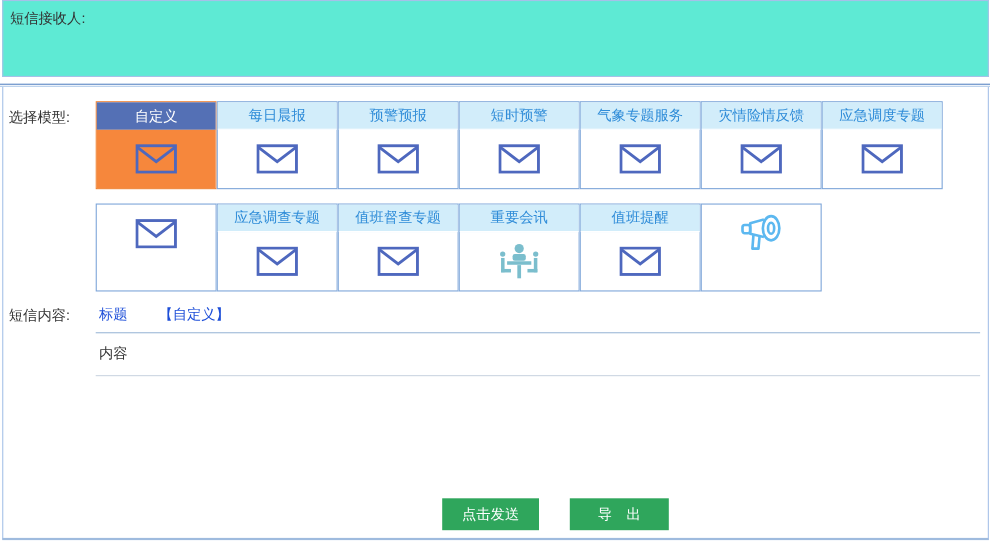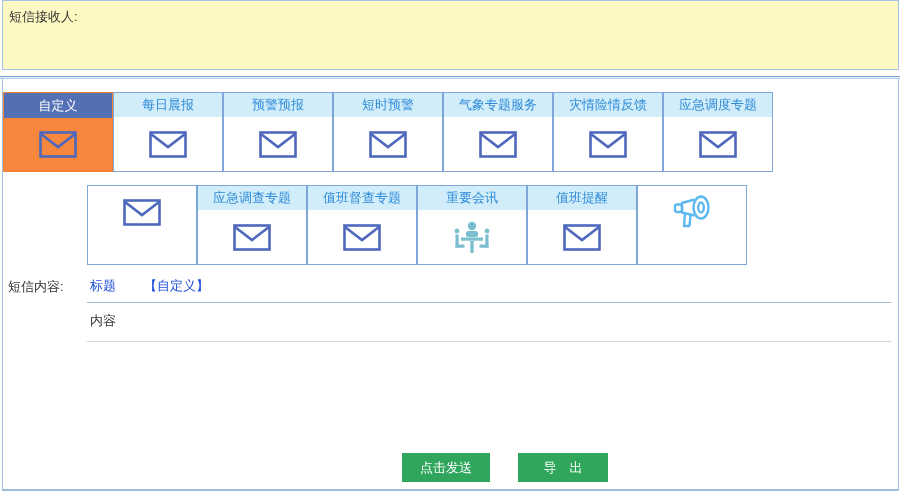--- a/index.html
+++ b/index.html
@@ -2,21 +2,21 @@
 <html><head>
 <meta charset="utf-8">
 <style>
   * { margin:0; padding:0; box-sizing:border-box; }
   html,body { background:#fff; }
   body { font-family:"Liberation Sans", sans-serif; }
   .page { position:relative; width:900px; height:492px; background:#fff; overflow:hidden; }
 
   
   .recipients-box { position:absolute; top:0; left:2px; right:1px; height:70px;
-    border:1px solid #A6C1E8; background:#fef9c3; }
+    border:1px solid #A6C1E8; background:#5eead4; }
   .field-label { font-size:13px; color:#333; }
   .recipients-box .field-label { position:absolute; top:7px; left:6px; }
   .recipients-area { position:absolute; top:0; left:84px; right:2px; bottom:2px; }
 
   
   .divider { position:absolute; top:76px; left:0; right:0; height:3px;
     background:linear-gradient(to bottom, #7C9FD0 0 1px, #ECF2F9 1px 2px, #AFC9E8 2px 3px); }
 
   
   .main-box { position:absolute; top:79px; left:2px; right:1px; bottom:1px;
@@ -61,20 +61,21 @@
   <div class="recipients-box">
     <span class="field-label">短信接收人:</span>
     <div class="recipients-area"></div>
   </div>
 
   <div class="divider"></div>
 
   <div class="main-box">
 
     <div class="row model-row">
+      <span class="side-label">选择模型:</span>
       <div class="cards" id="cards-row1">
           <div class="card selected">
     <div class="card-header">
       <span class="card-label">自定义</span>
     </div>
     <div class="card-body">
       <span class="card-icon">
                 <svg width="38" height="27" viewBox="0 0 38 27">
                   <rect x="1.5" y="1.5" width="35" height="24" fill="none" stroke="#4E68BE" stroke-width="2.6"></rect>
                   <path d="M2,3 L19,16 L36,3" fill="none" stroke="#4E68BE" stroke-width="2.6"></path>

